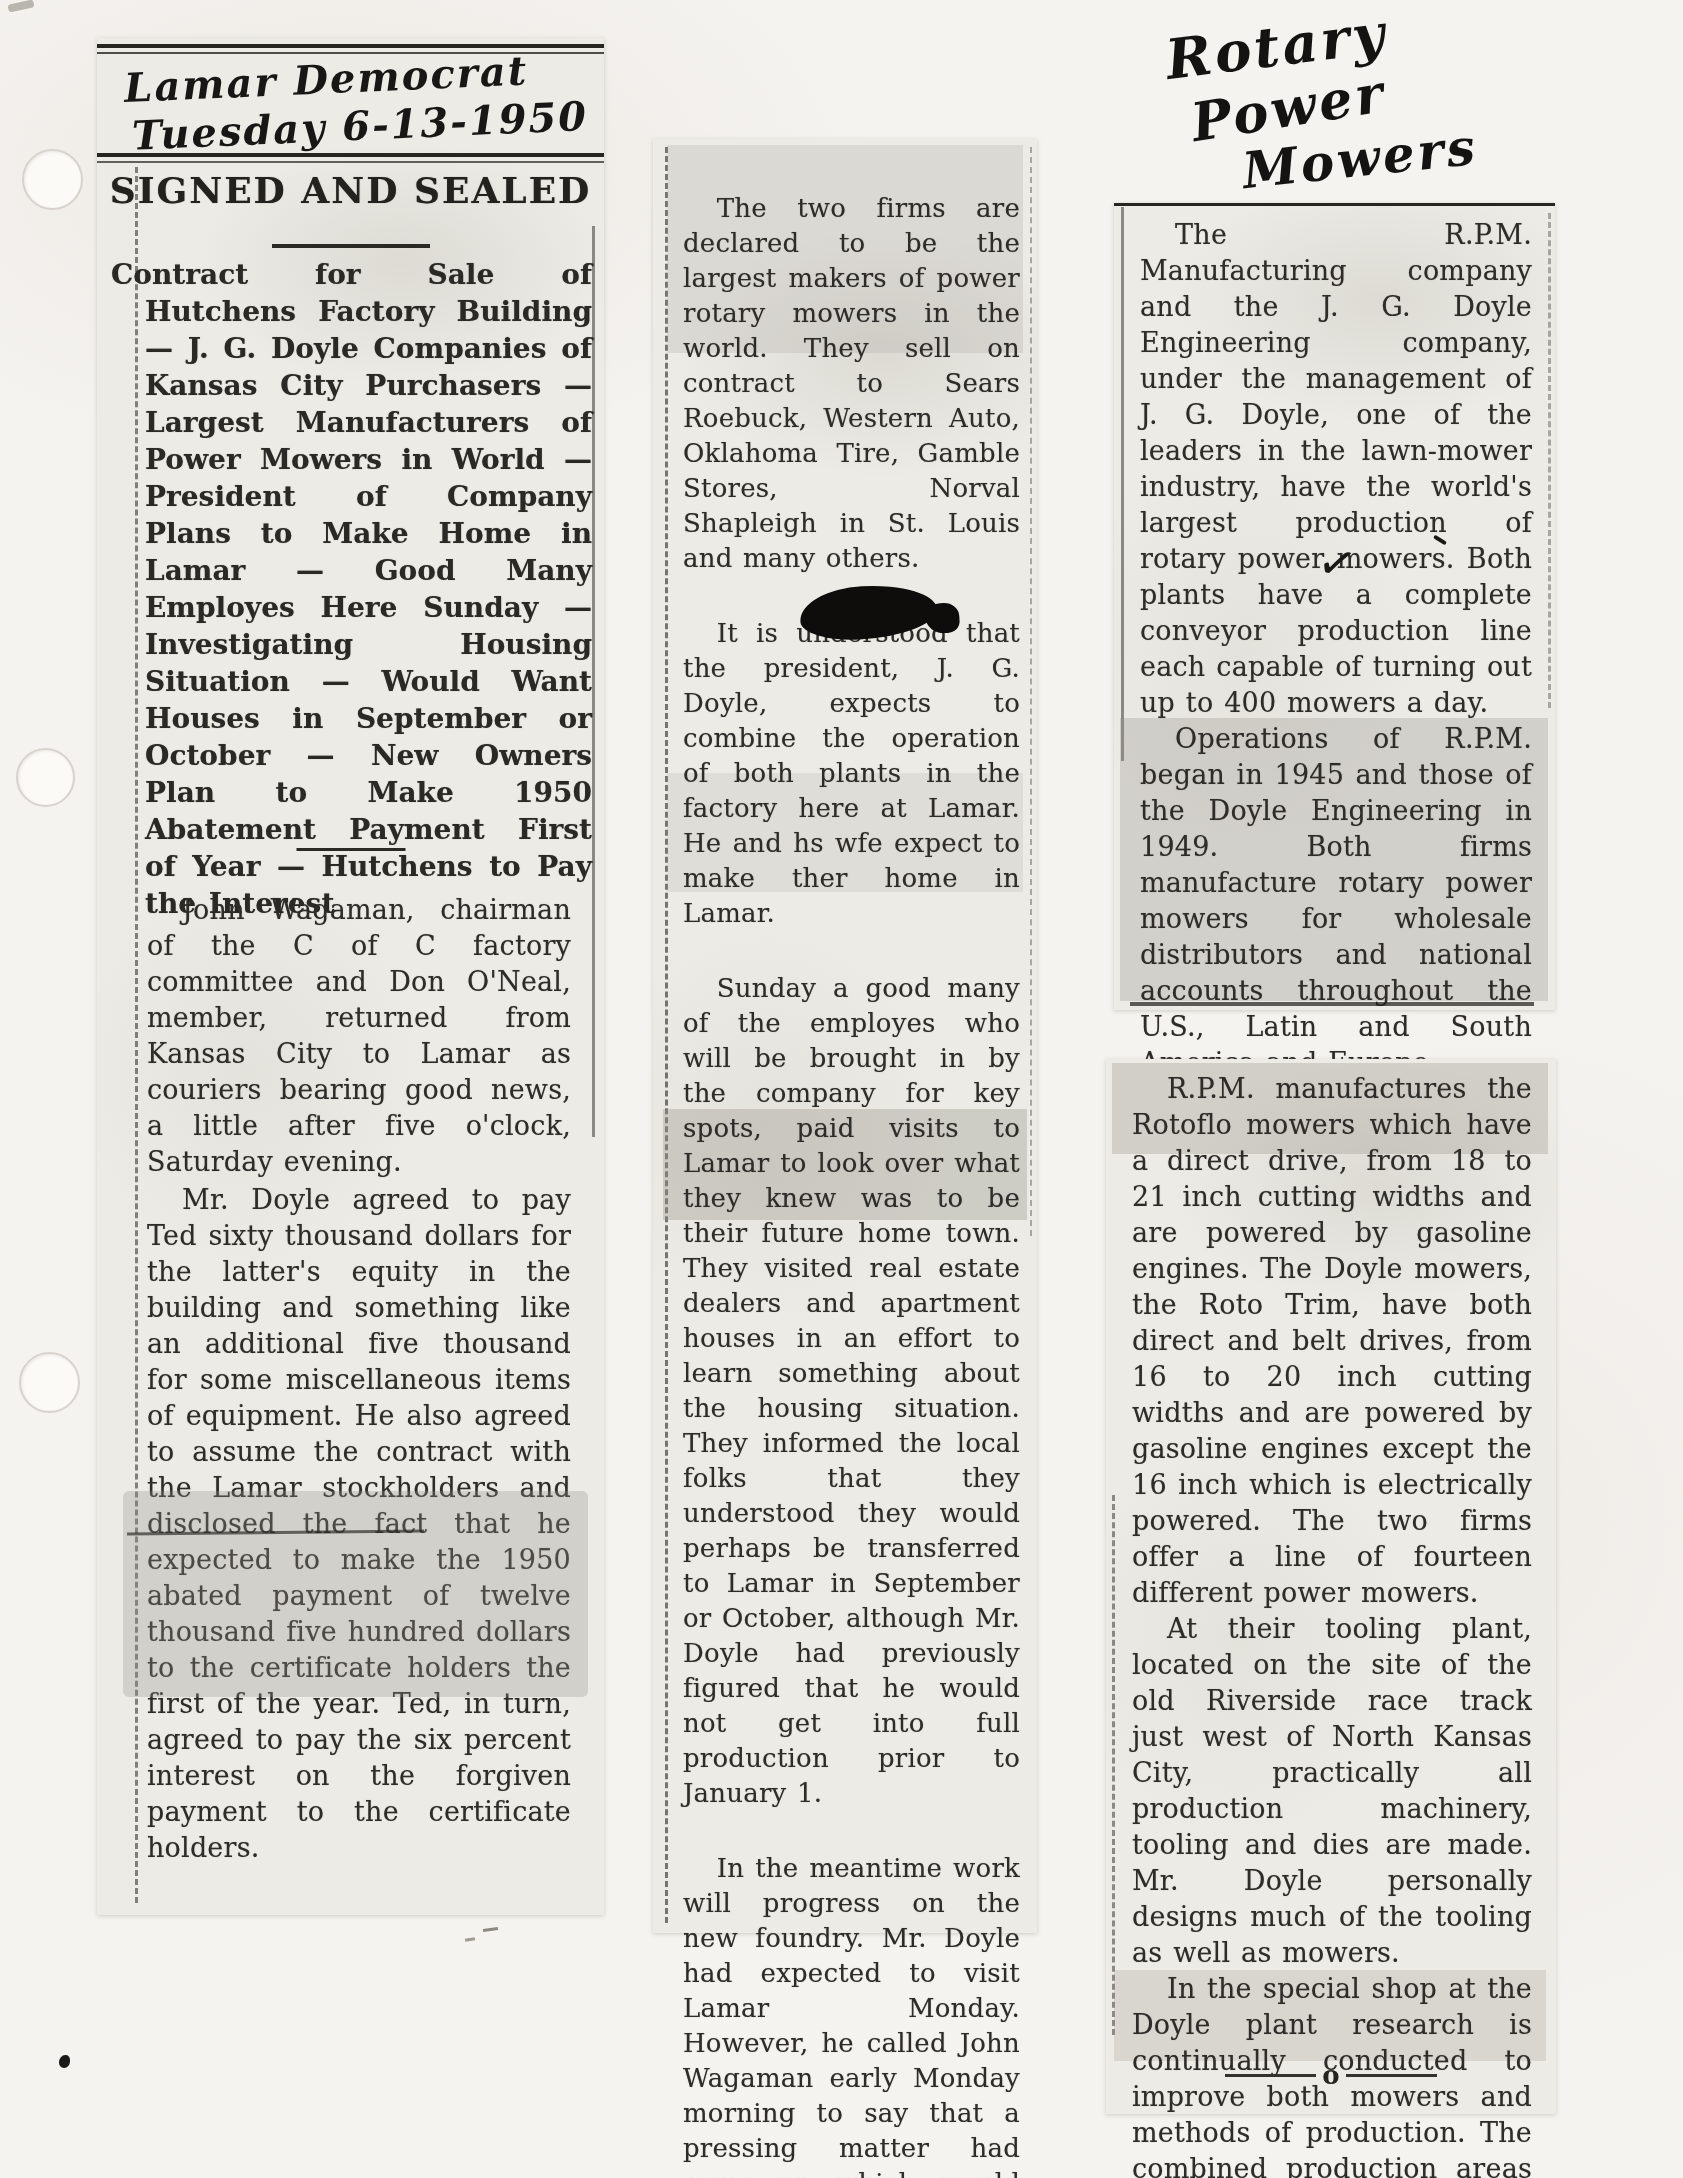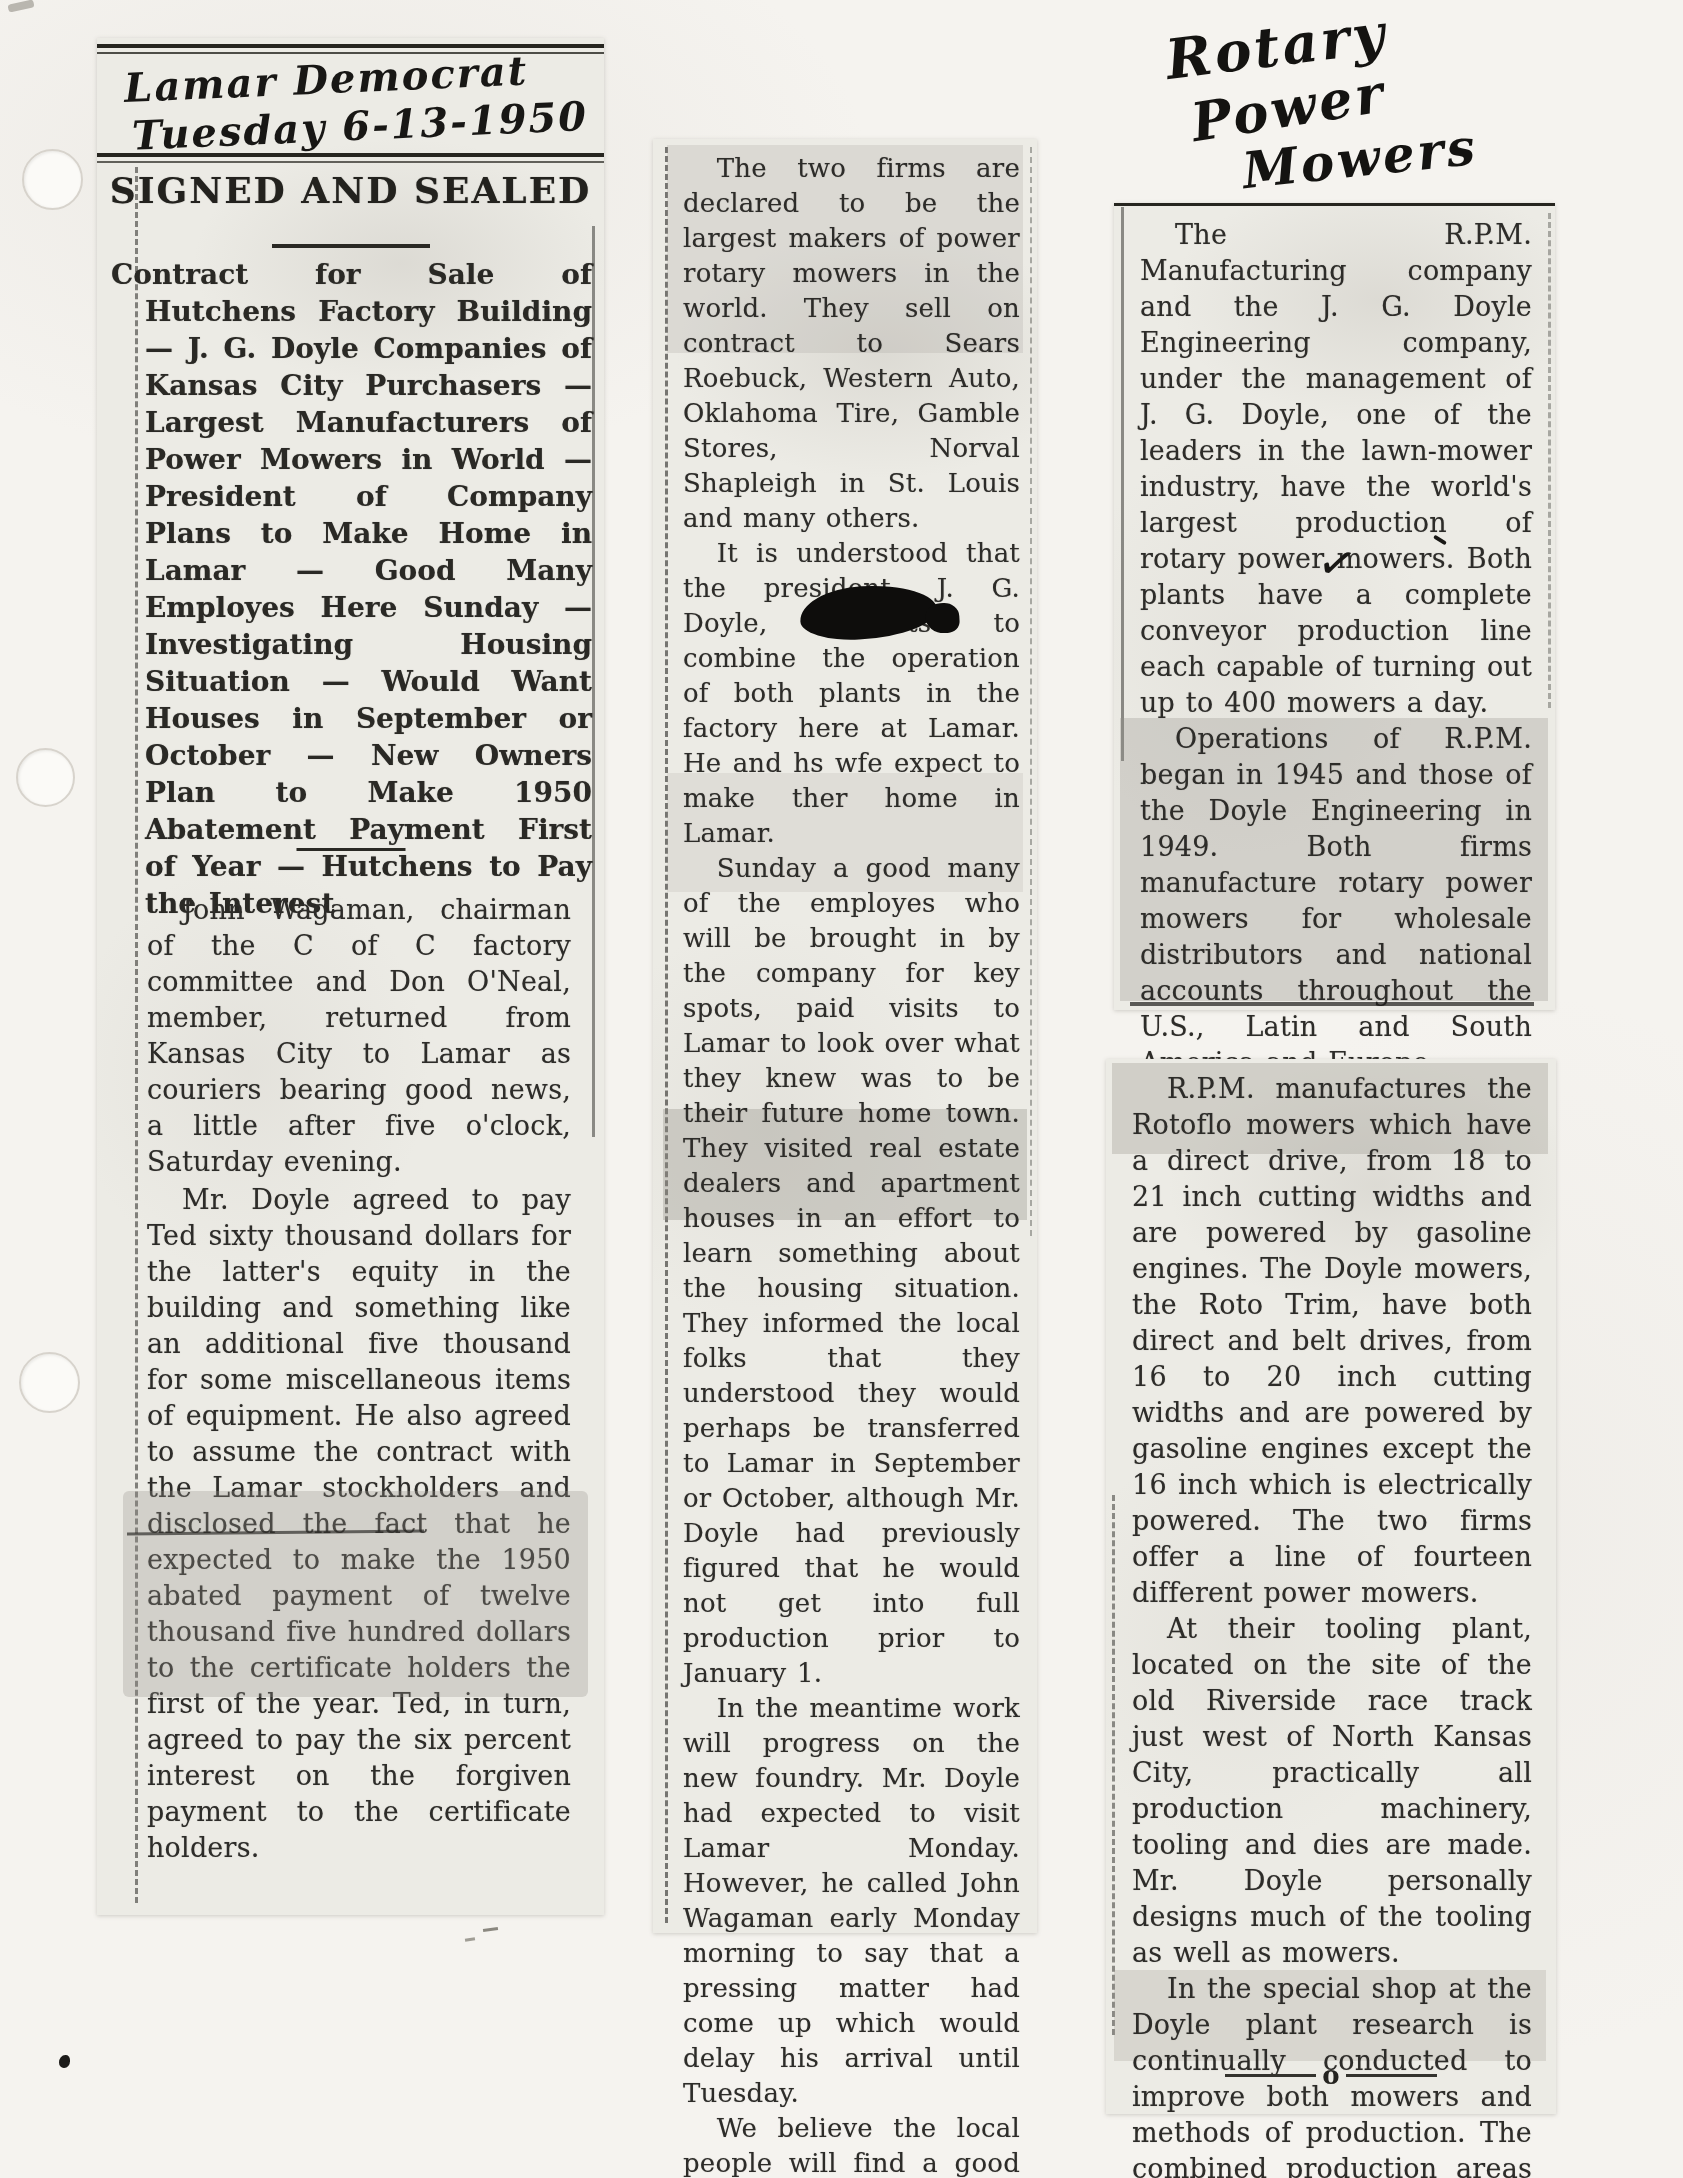--- a/index.html
+++ b/index.html
@@ -77,21 +77,21 @@
   .c1-body{position:absolute;left:50px;top:854px;width:424px;}
   .c1-body p{margin-bottom:2px;}
   .wash{position:absolute;background:rgba(150,147,139,.30);pointer-events:none;}
   .c1-wash{left:26px;top:1453px;width:465px;height:206px;border-radius:6px;}
   .c1-underline{position:absolute;left:30px;top:1493px;width:297px;height:3px;background:rgba(35,34,30,.65);transform:rotate(-.6deg);}
   
   .clip2{left:653px;top:139px;width:384px;height:1794px;}
   .c2-vleft{position:absolute;left:12px;top:8px;bottom:10px;border-left:3px dashed rgba(40,39,35,.6);}
   .c2-vright{position:absolute;right:5px;top:8px;height:1089px;border-left:2px dashed rgba(40,39,35,.35);}
   .c2-body{position:absolute;left:30px;top:12px;width:337px;}
-  .c2-body p{font-size:26px;line-height:35px;}
+  .c2-body p{font-size:26px;line-height:35px;margin-top:40px;}
   .c2-wash-top{left:14px;top:6px;width:356px;height:208px;background:rgba(160,157,149,.22);}
   .c2-wash-jan{left:10px;top:970px;width:364px;height:111px;background:rgba(148,145,137,.35);}
   .c2-wash-mid{left:14px;top:634px;width:356px;height:119px;background:rgba(165,162,154,.18);}
   .redact{position:absolute;left:147px;top:447px;width:137px;height:53px;background:#0e0d0c;border-radius:46% 54% 58% 42%/60% 50% 50% 40%;transform:rotate(-3deg);}
   .redact:after{content:"";position:absolute;right:-22px;bottom:2px;width:34px;height:30px;background:#0e0d0c;border-radius:50% 50% 40% 60%;}
   
   .clip3{left:1114px;top:203px;width:441px;height:807px;}
   .c3-ruleTop{left:0;top:0;width:100%;height:3px;}
   .c3-vleft{position:absolute;left:7px;top:4px;height:554px;border-left:3px solid rgba(40,39,35,.5);}
   .c3-vright{position:absolute;right:4px;top:10px;height:495px;border-left:3px dashed rgba(40,39,35,.35);}

